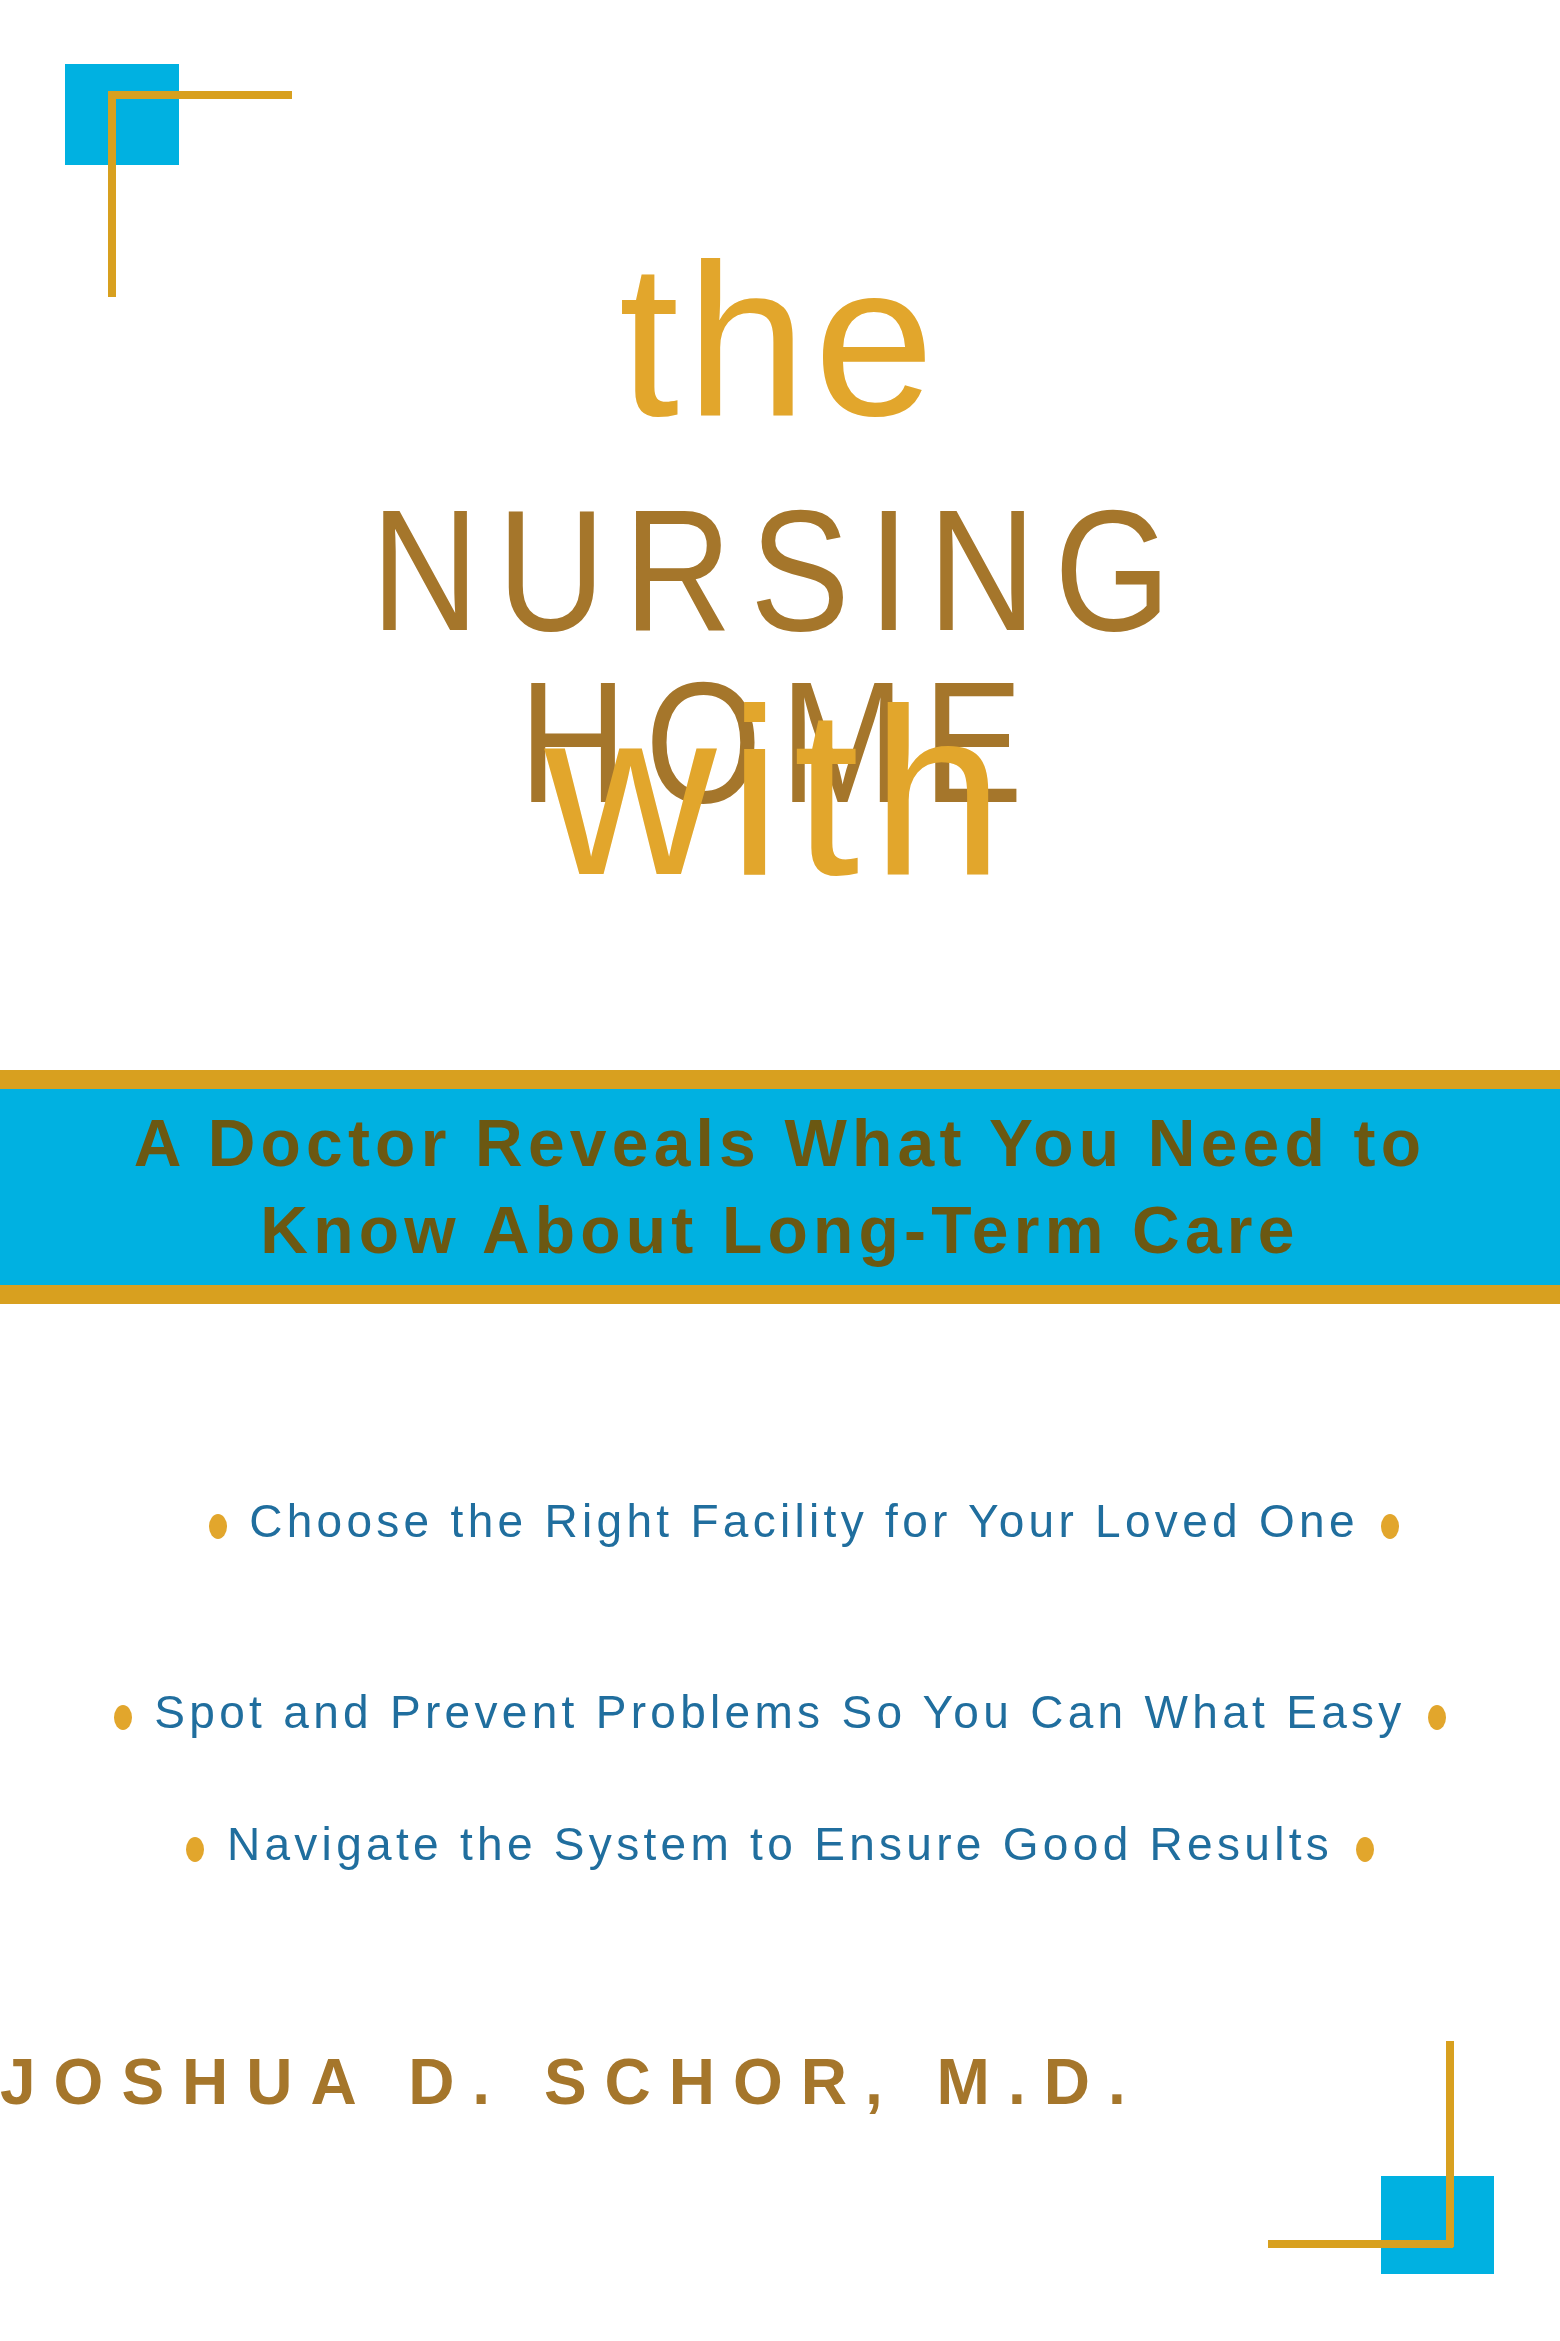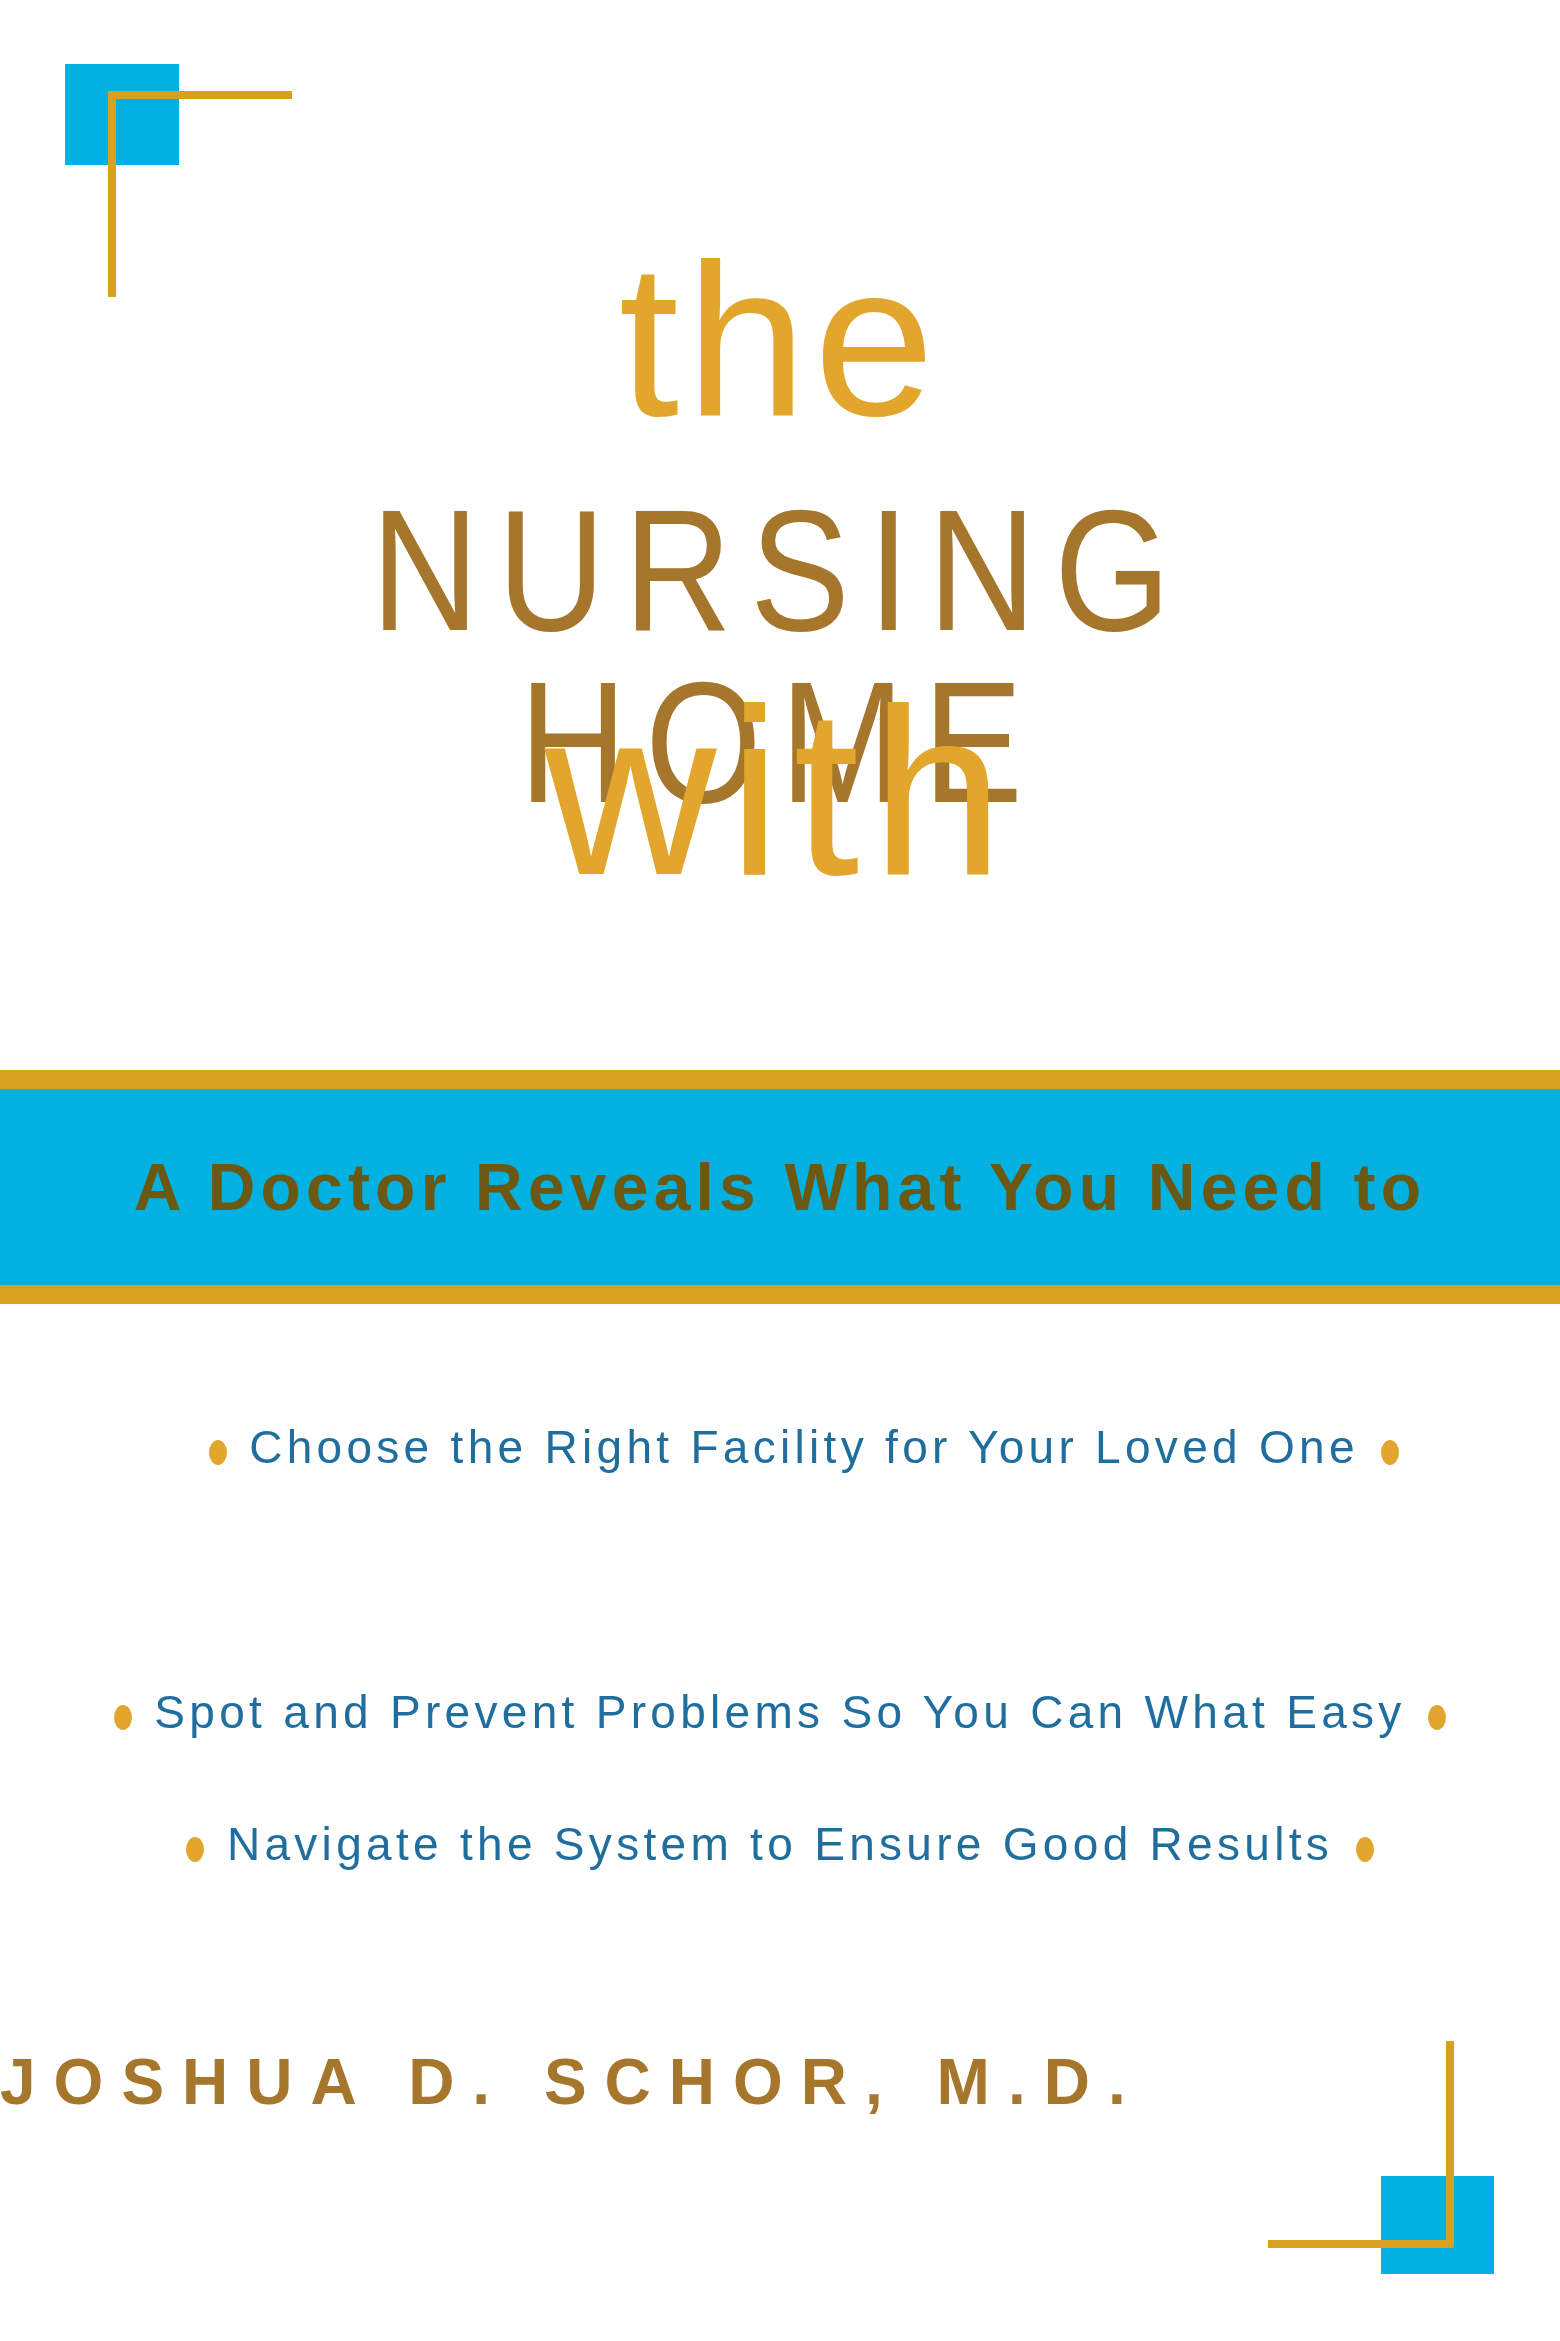--- a/index.html
+++ b/index.html
@@ -47,21 +47,21 @@
   .banner-line {
     font-size: 66px; font-weight: bold; line-height: 87px;
     letter-spacing: 5.2px; color: var(--banner_text, #6b5812); white-space: nowrap;
   }
   
   .bullet-row {
     position: absolute; left: 0; right: 0;
     text-align: center; font-size: 46px; line-height: 1;
     letter-spacing: 4.3px; color: var(--bullet_text, #206e9e); white-space: nowrap;
   }
-  .bullet-row-1 { top: 1424px; padding-left: 48px; }
+  .bullet-row-1 { top: 1498px; padding-left: 48px; }
   .bullet-row-2 { top: 1564px; }
   .bullet-row-3 { top: 1689px; }
   .bullet-row-4 { top: 1821px; }
   .dot {
     display: inline-block; width: 18px; height: 25px; border-radius: 50%;
     background: var(--gold, #e2a62c); vertical-align: -1.7px; margin: 0 22.5px;
   }
   
   .author {
     position: absolute; left: 0; right: 0; top: 2050px;
@@ -81,20 +81,21 @@
   </div>
 
   <div class="title-the">the</div>
   <div class="title-main">NURSING HOME</div>
   <div class="title-guide">with</div>
 
   <div class="banner">
     <div class="banner-bar"></div>
     <div class="banner-body">
       <div class="banner-line">A Doctor Reveals What You Need to</div>
+      <div class="banner-line">Know About Long-Term Care</div>
     </div>
     <div class="banner-bar"></div>
   </div>
 
   <div class="bullet-row bullet-row-1">
     <span class="dot"></span><span>Choose the Right Facility for Your Loved One</span><span class="dot"></span>
   </div>
   <div class="bullet-row bullet-row-3">
     <span class="dot"></span><span>Spot and Prevent Problems So You Can What Easy</span><span class="dot"></span>
   </div>

